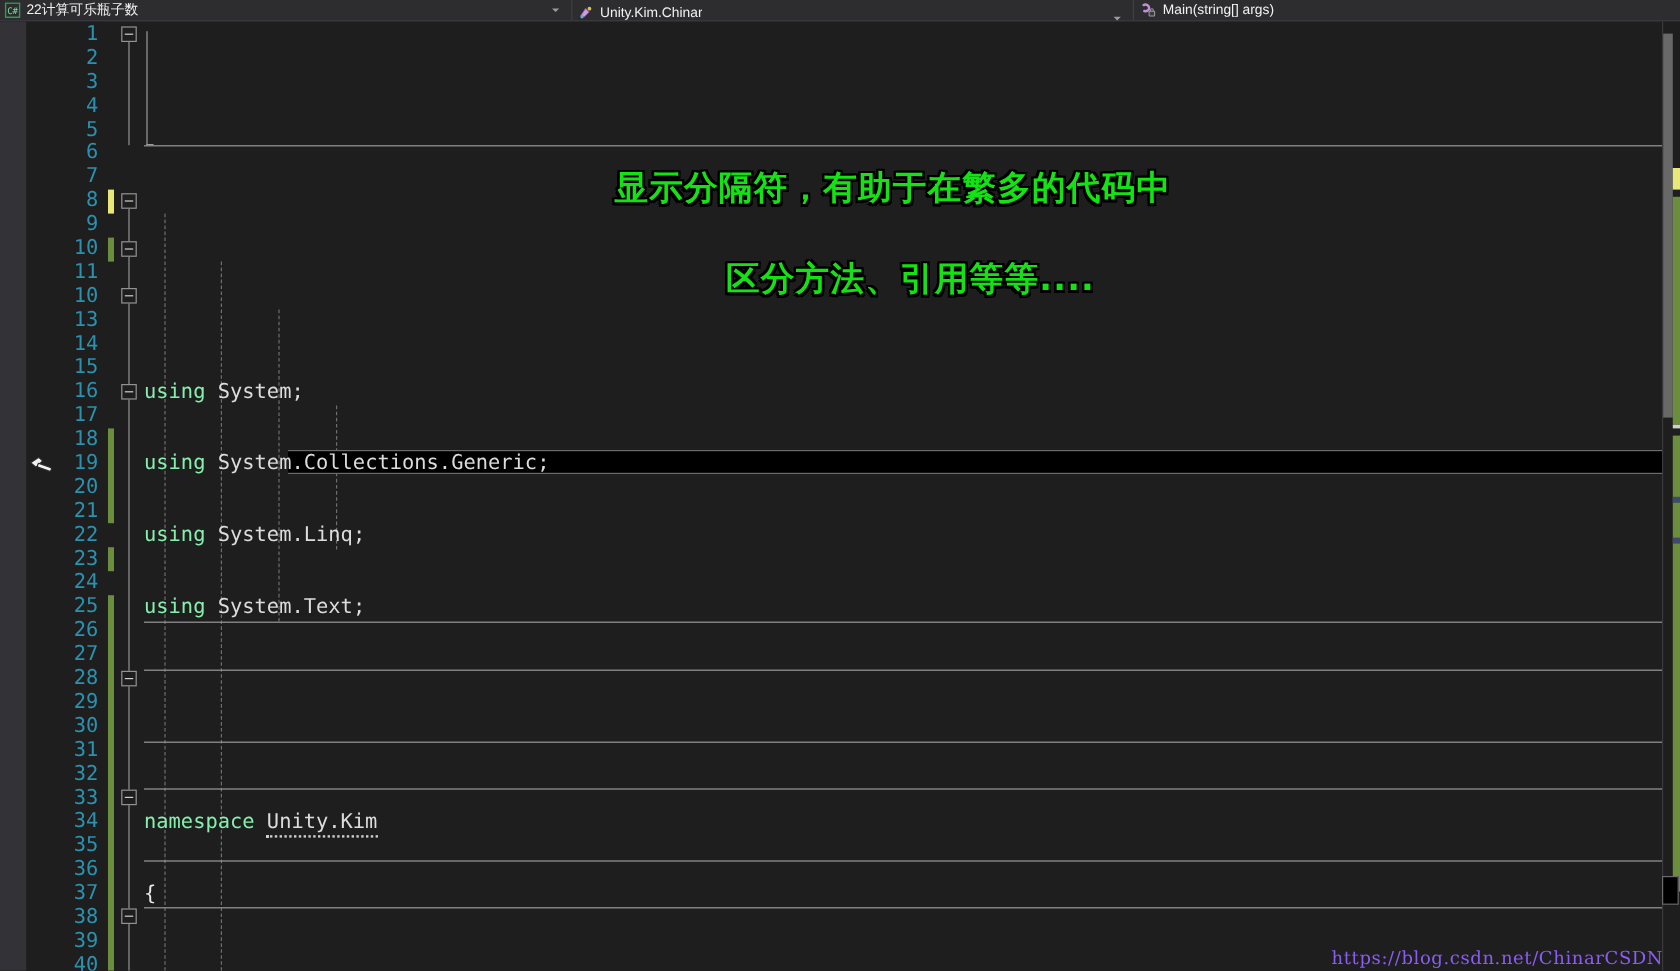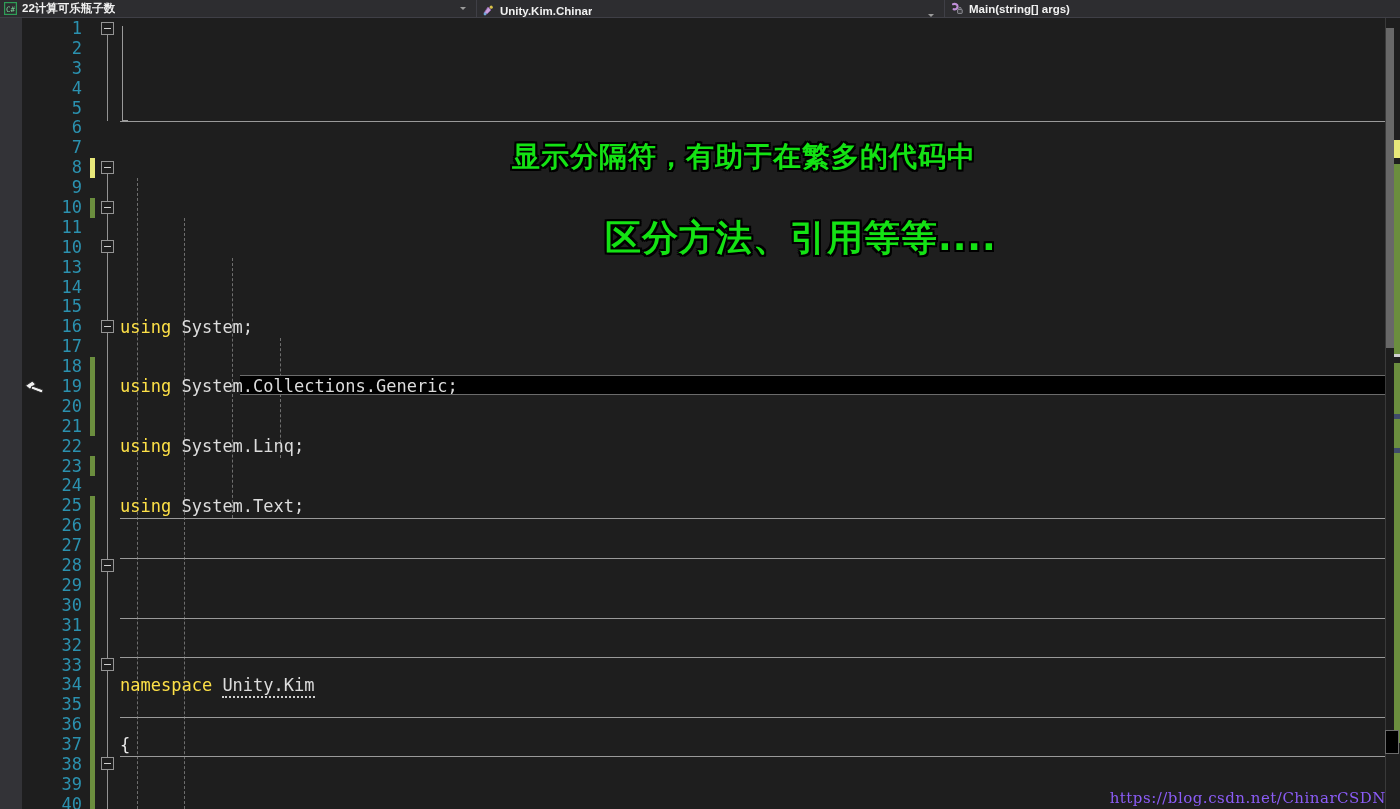--- a/index.html
+++ b/index.html
@@ -23,21 +23,21 @@
   }
   .navseg {
     display: flex; align-items: center;
     height: 100%; position: relative;
     padding: 0 4px 0 4px;
   }
   #navseg-file { width: 476px; }
   #navseg-type { width: 468px; align-items: flex-end; }
   #navseg-member { flex: 1; }
   .navseg + .navseg { border-left: 1px solid #3f3f46; }
-  .nav-label { white-space: nowrap; overflow: hidden; font-weight: bold; }
+  .nav-label { white-space: nowrap; overflow: hidden; }
   .nav-caret {
     margin-left: auto; margin-right: 6px;
     width: 0; height: 0;
     border-left: 3.5px solid transparent;
     border-right: 3.5px solid transparent;
     border-top: 3.5px solid #9b9b9b;
   }
   .nav-icon { display: inline-flex; margin-right: 5px; flex: none; }
 
   
@@ -121,21 +121,21 @@
   
   #curline {
     position: absolute; left: 120px; top: 0;
     width: 1272px; height: 20px;
     background: #000000;
     border-top: 1px solid #6b6b6b;
     border-bottom: 1px solid #6b6b6b;
   }
 
   
-  .kw   { color: #fde047; }          
+  .kw   { color: #86efac; }          
   .id   { color: #dcdcdc; text-align: right; }
   .punc { color: #dcdcdc; }
   .brace{ color: #e8e8e8; }
 
   .sq   { border-bottom: 2px dotted #cfcfcf; padding-bottom: 1px; }
 
   
   #rightmargin {
     position: absolute; right: 0; top: 0;
     width: 15px; height: 100%;
@@ -157,21 +157,21 @@
     color: #14e214;
     letter-spacing: 1px;
     text-shadow:
       -2px -2px 0 #000, 2px -2px 0 #000,
       -2px  2px 0 #000, 2px  2px 0 #000,
        0   -2px 0 #000, 0    2px 0 #000,
       -2px  0   0 #000, 2px  0   0 #000;
     white-space: nowrap;
   }
   #overlay-line1 { left: 512px; top: 120px; font-size: 28px; }
-  #overlay-line2 { left: 605px; top: 196px; font-size: 36px; }
+  #overlay-line2 { left: 605px; top: 196px; font-size: 28px; }
 
   
   #watermark {
     position: absolute; right: 14px; bottom: 2px;
     font-family: "DejaVu Serif", serif;
     font-size: 15px; color: #8b5cf6;
     letter-spacing: 0.5px;
     white-space: nowrap;
   }
 </style>

